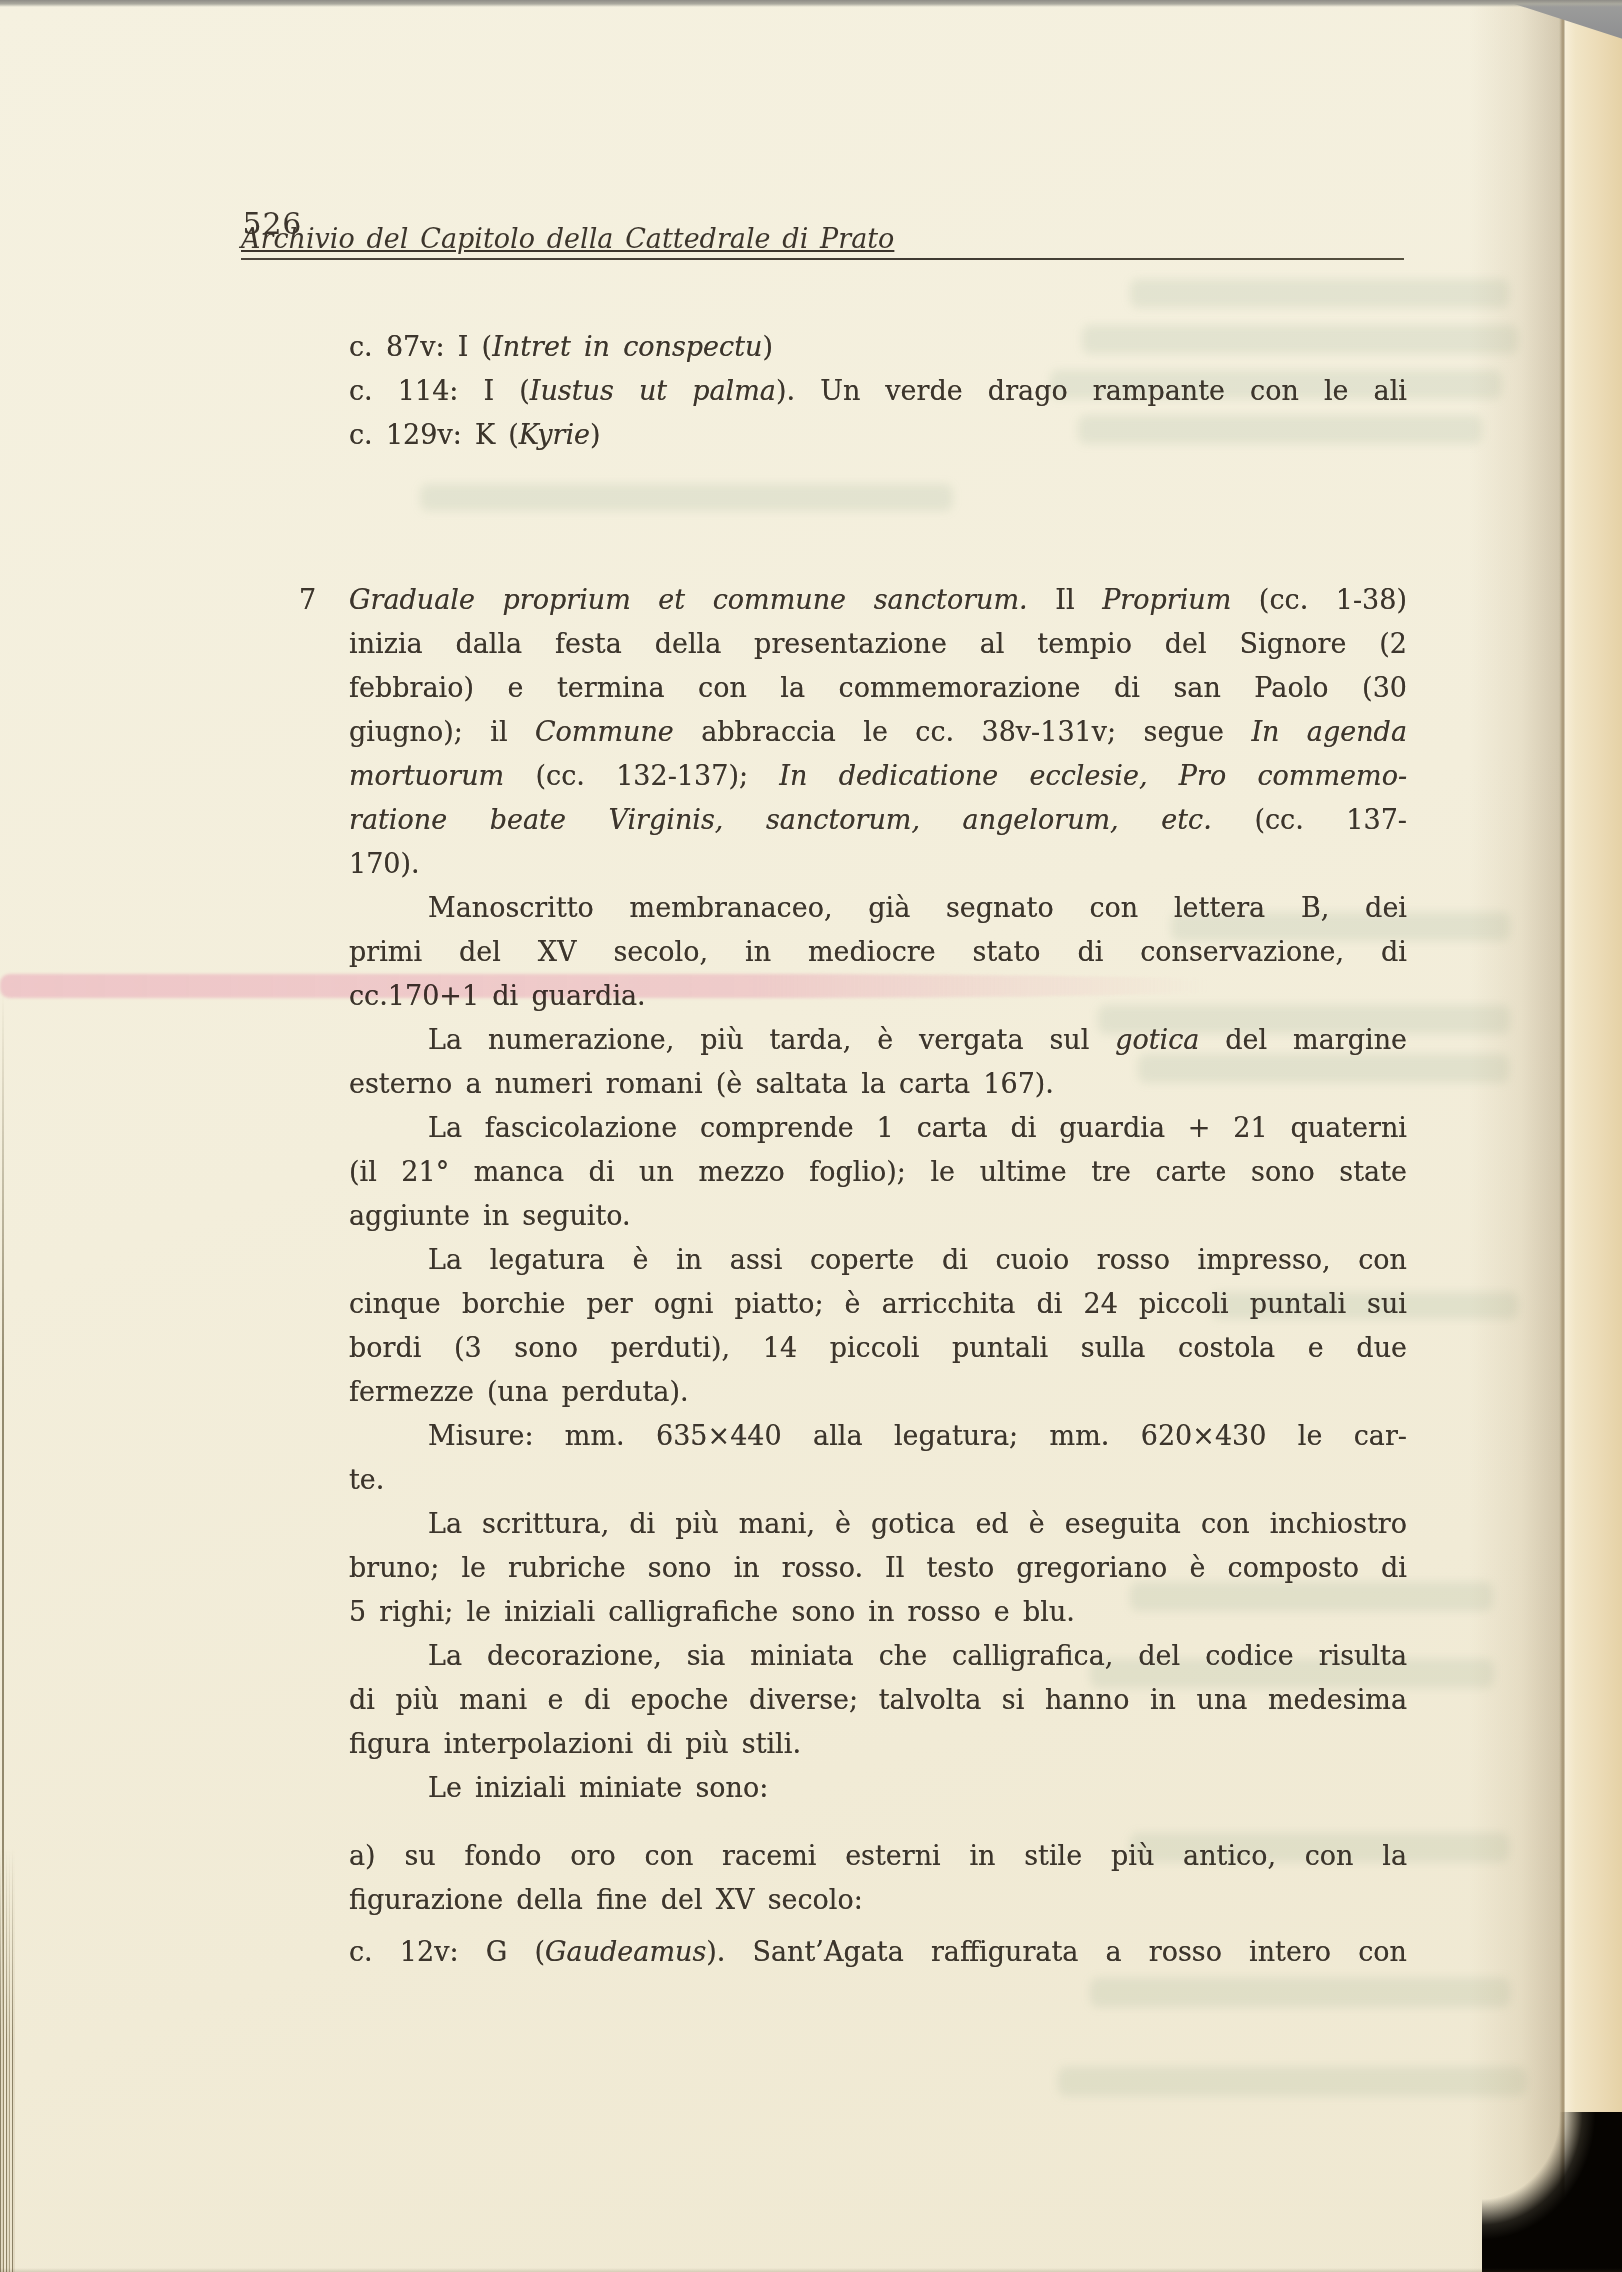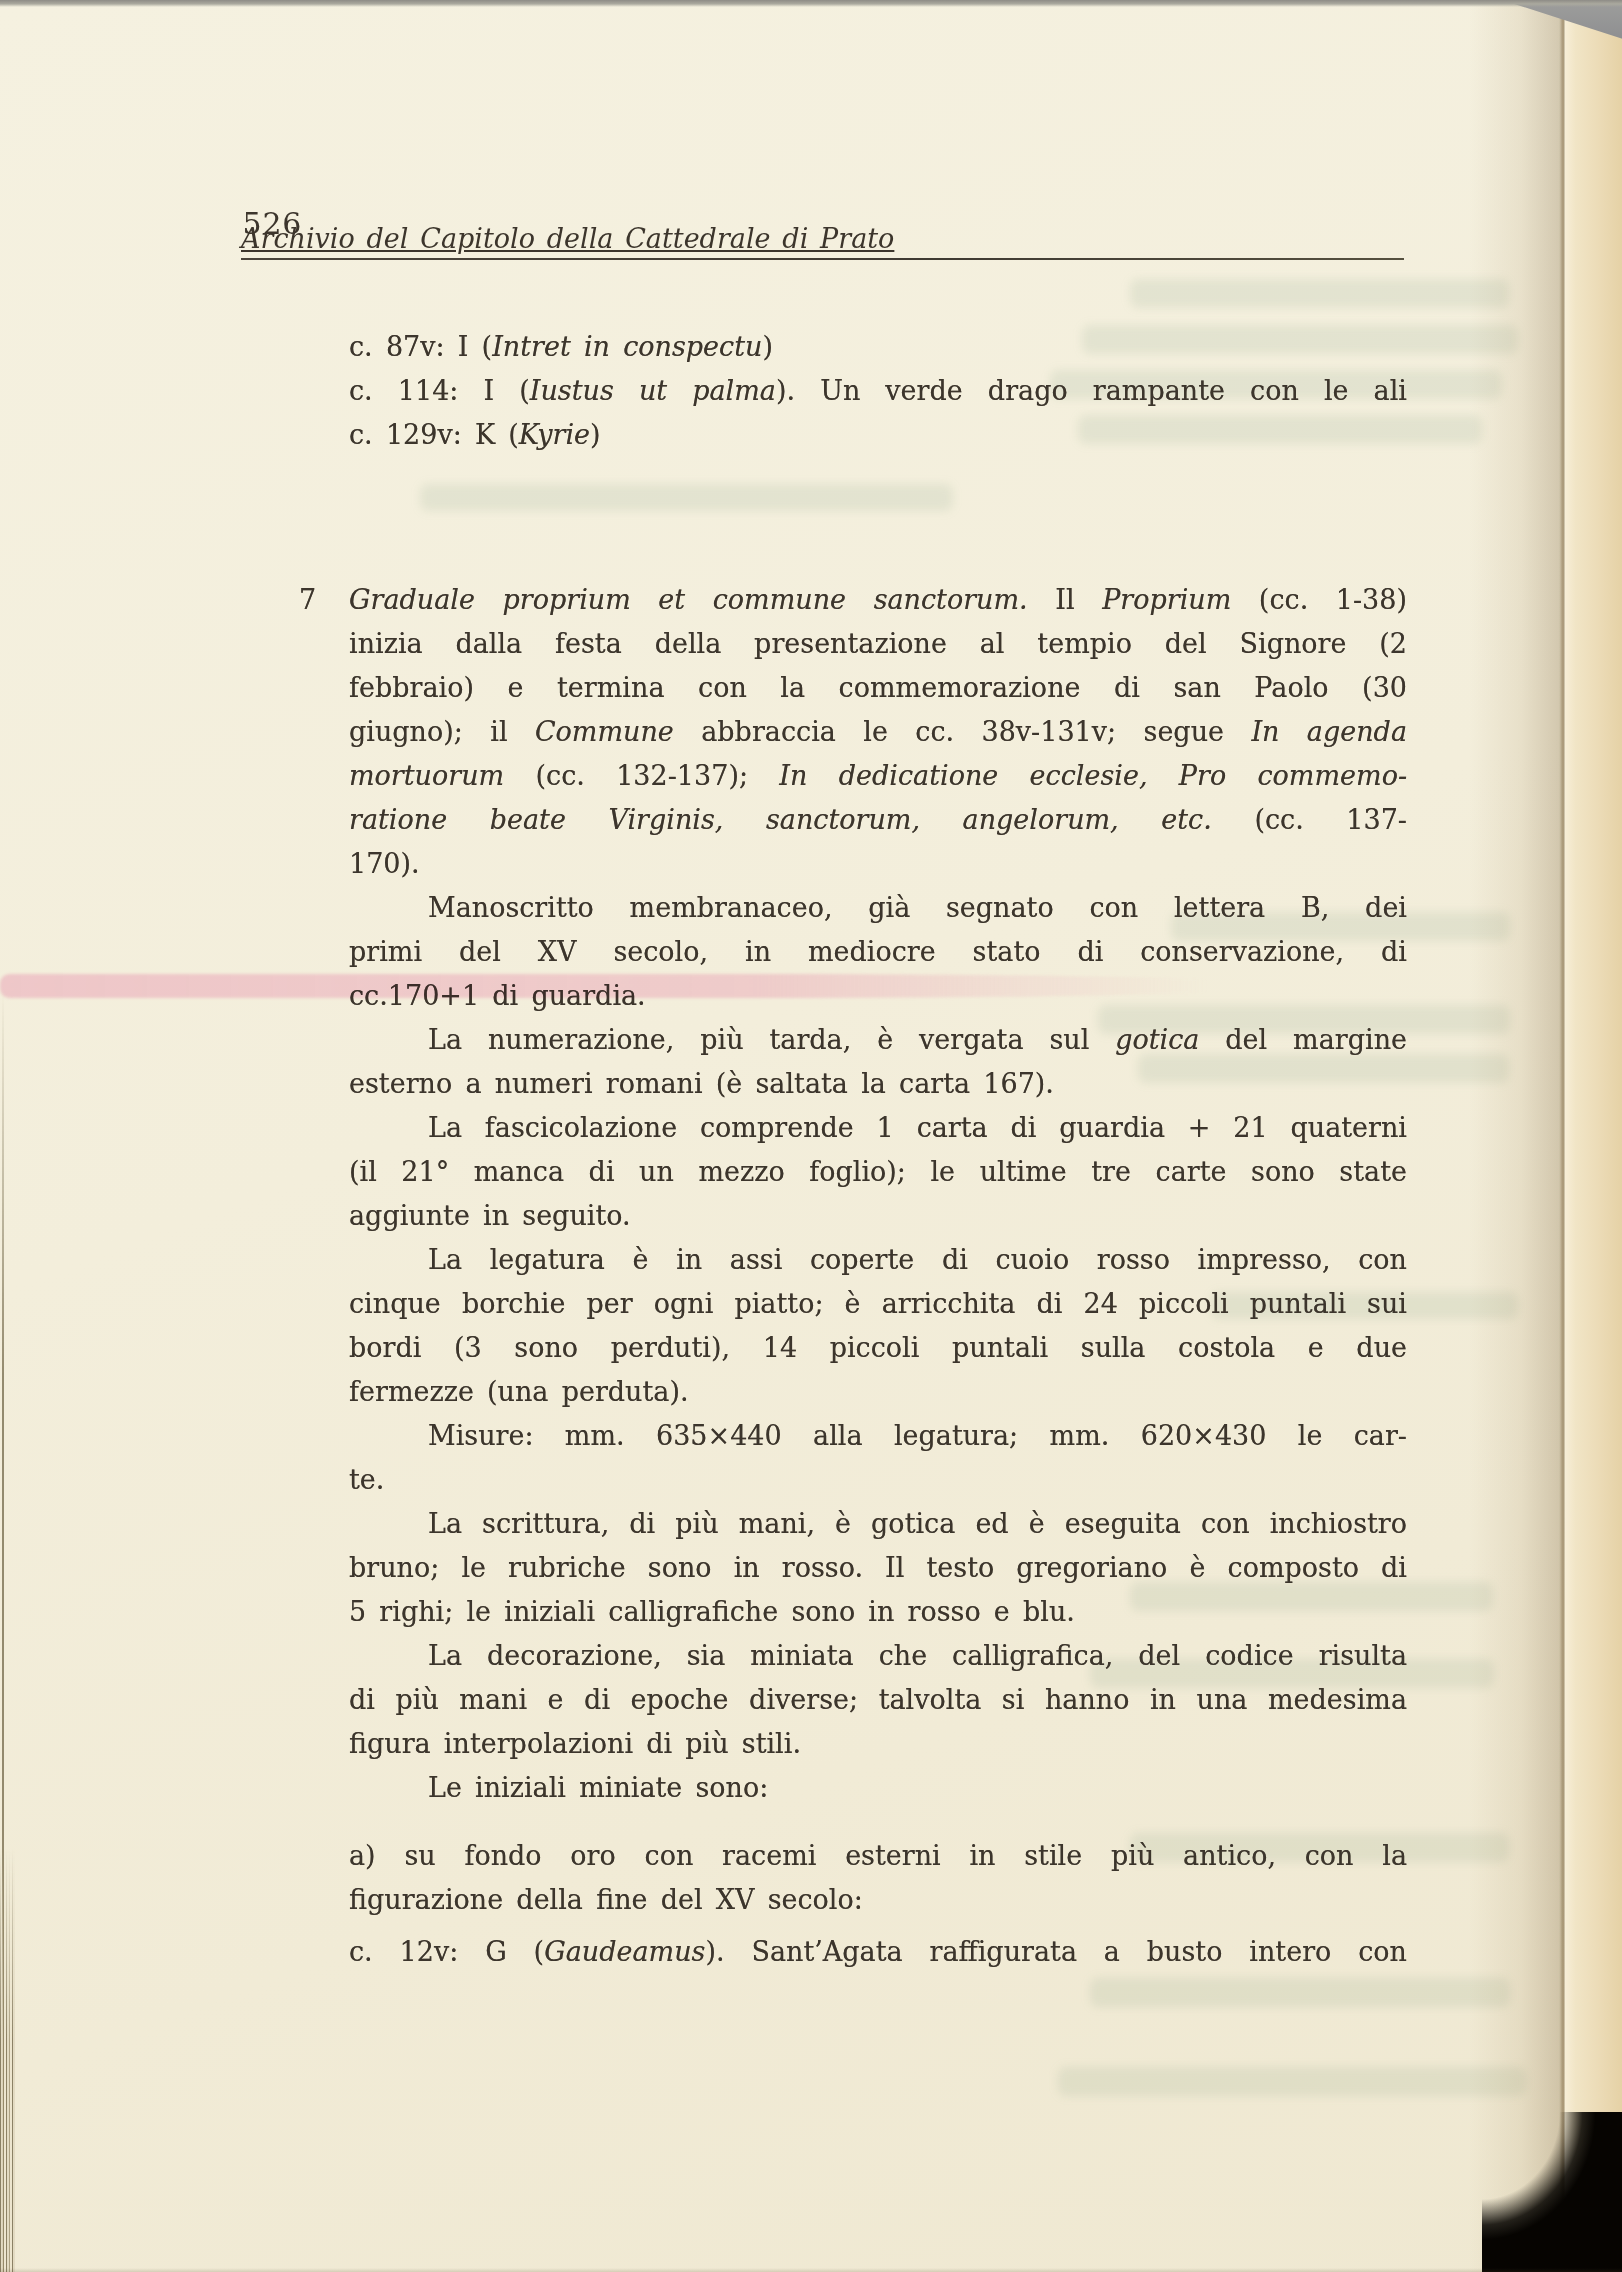--- a/index.html
+++ b/index.html
@@ -145,21 +145,21 @@
           <div class="line"><span>figura interpolazioni di più stili.</span></div>
         </div>
         <div class="block indent">
           <div class="line"><span>Le iniziali miniate sono:</span></div>
         </div>
         <div class="block" style="margin-top: 24px;">
           <div class="line j"><span>a) su fondo oro con racemi esterni in stile più antico, con la</span></div>
           <div class="line"><span>figurazione della fine del XV secolo:</span></div>
         </div>
         <div class="block" style="margin-top: 8px;">
-          <div class="line j"><span>c. 12v: G (</span><span class="it">Gaudeamus</span><span>). Sant’Agata raffigurata a busto intero con</span></div>
+          <div class="line j"><span>c. 12v: G (</span><span class="it">Gaudeamus</span><span>). Sant’Agata raffigurata a rosso intero con</span></div>
         </div>
       </div>
 
     <div class="pink-band"></div>
 
     <div class="fold-shadow"></div>
     <div class="crease"></div>
     <div class="page2"></div>
     <div class="corner-br"></div>
     <div class="corner-tr"></div>

